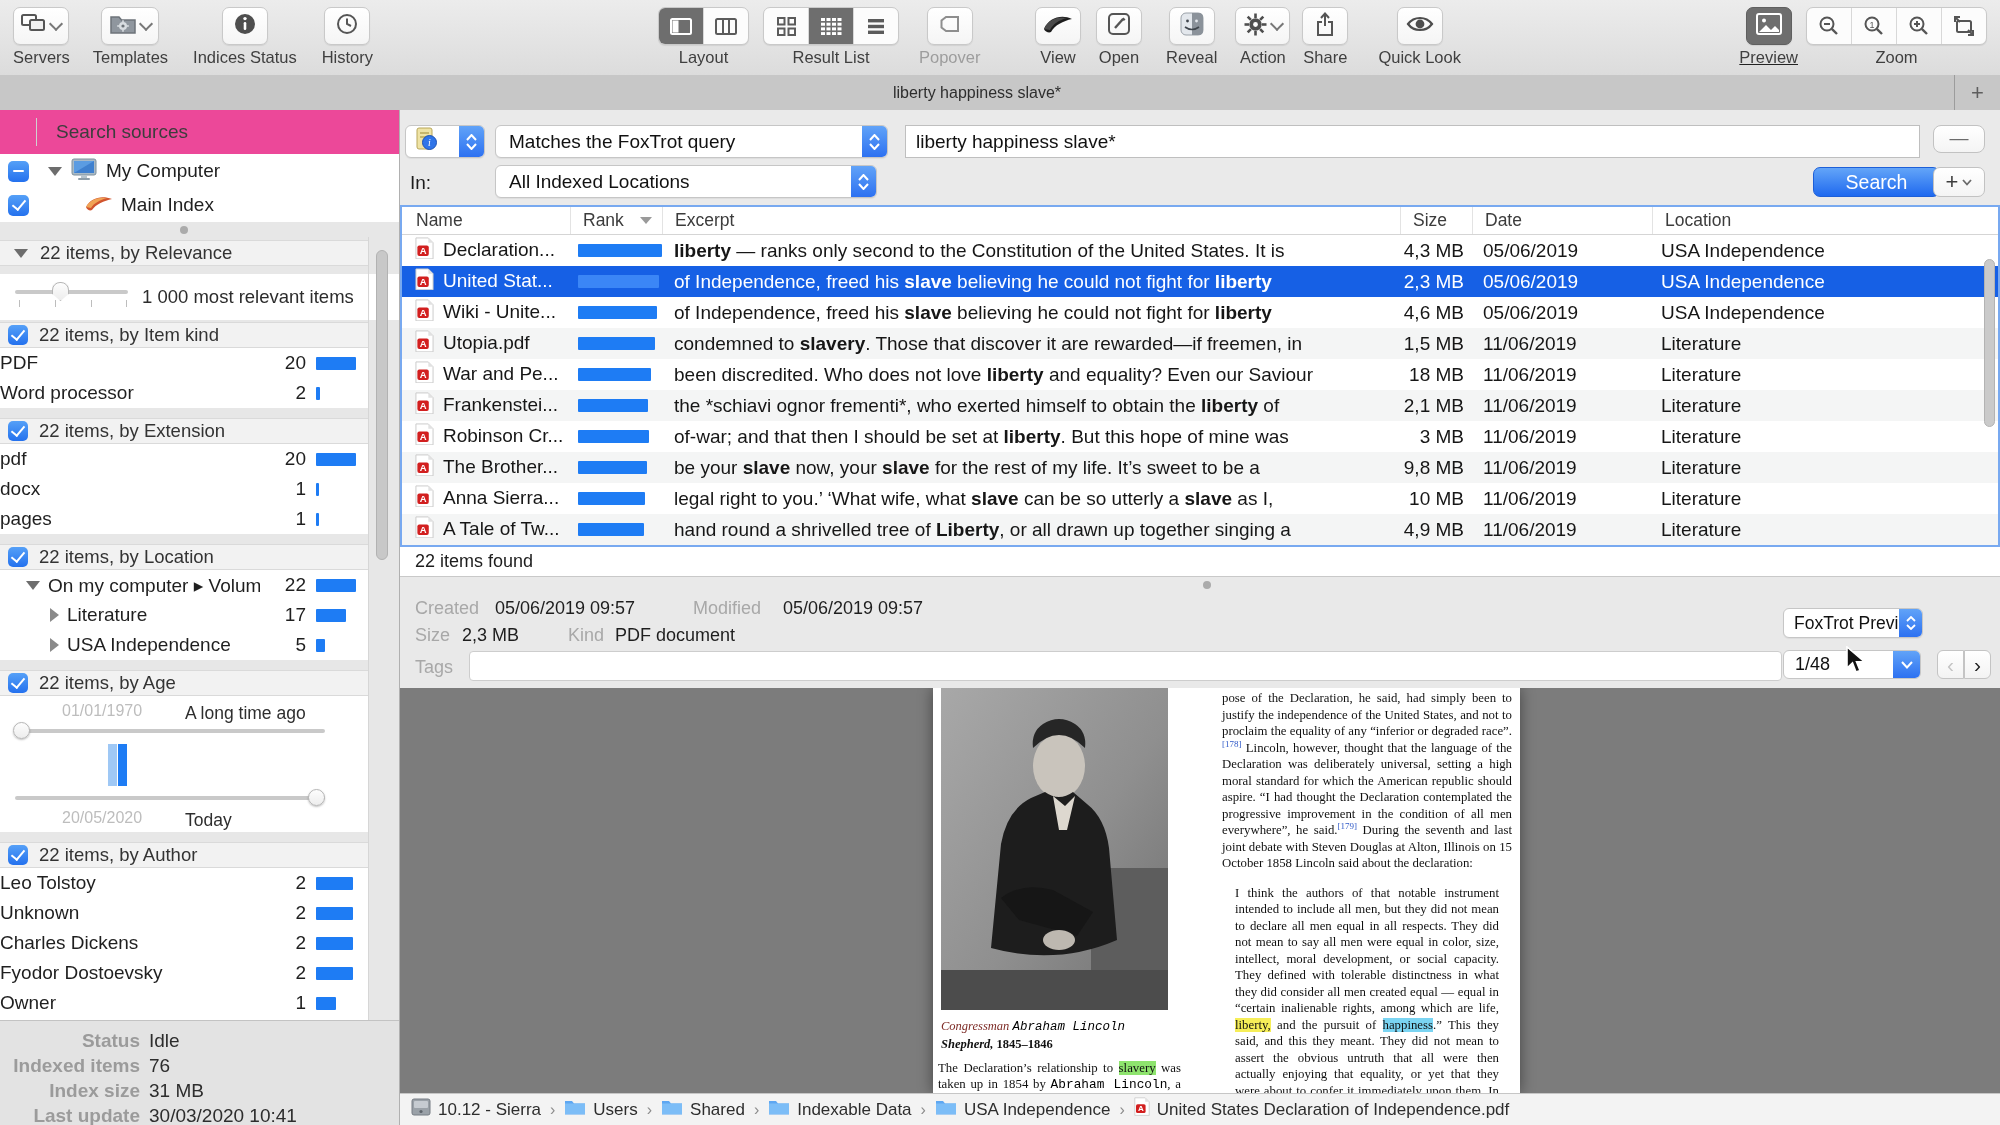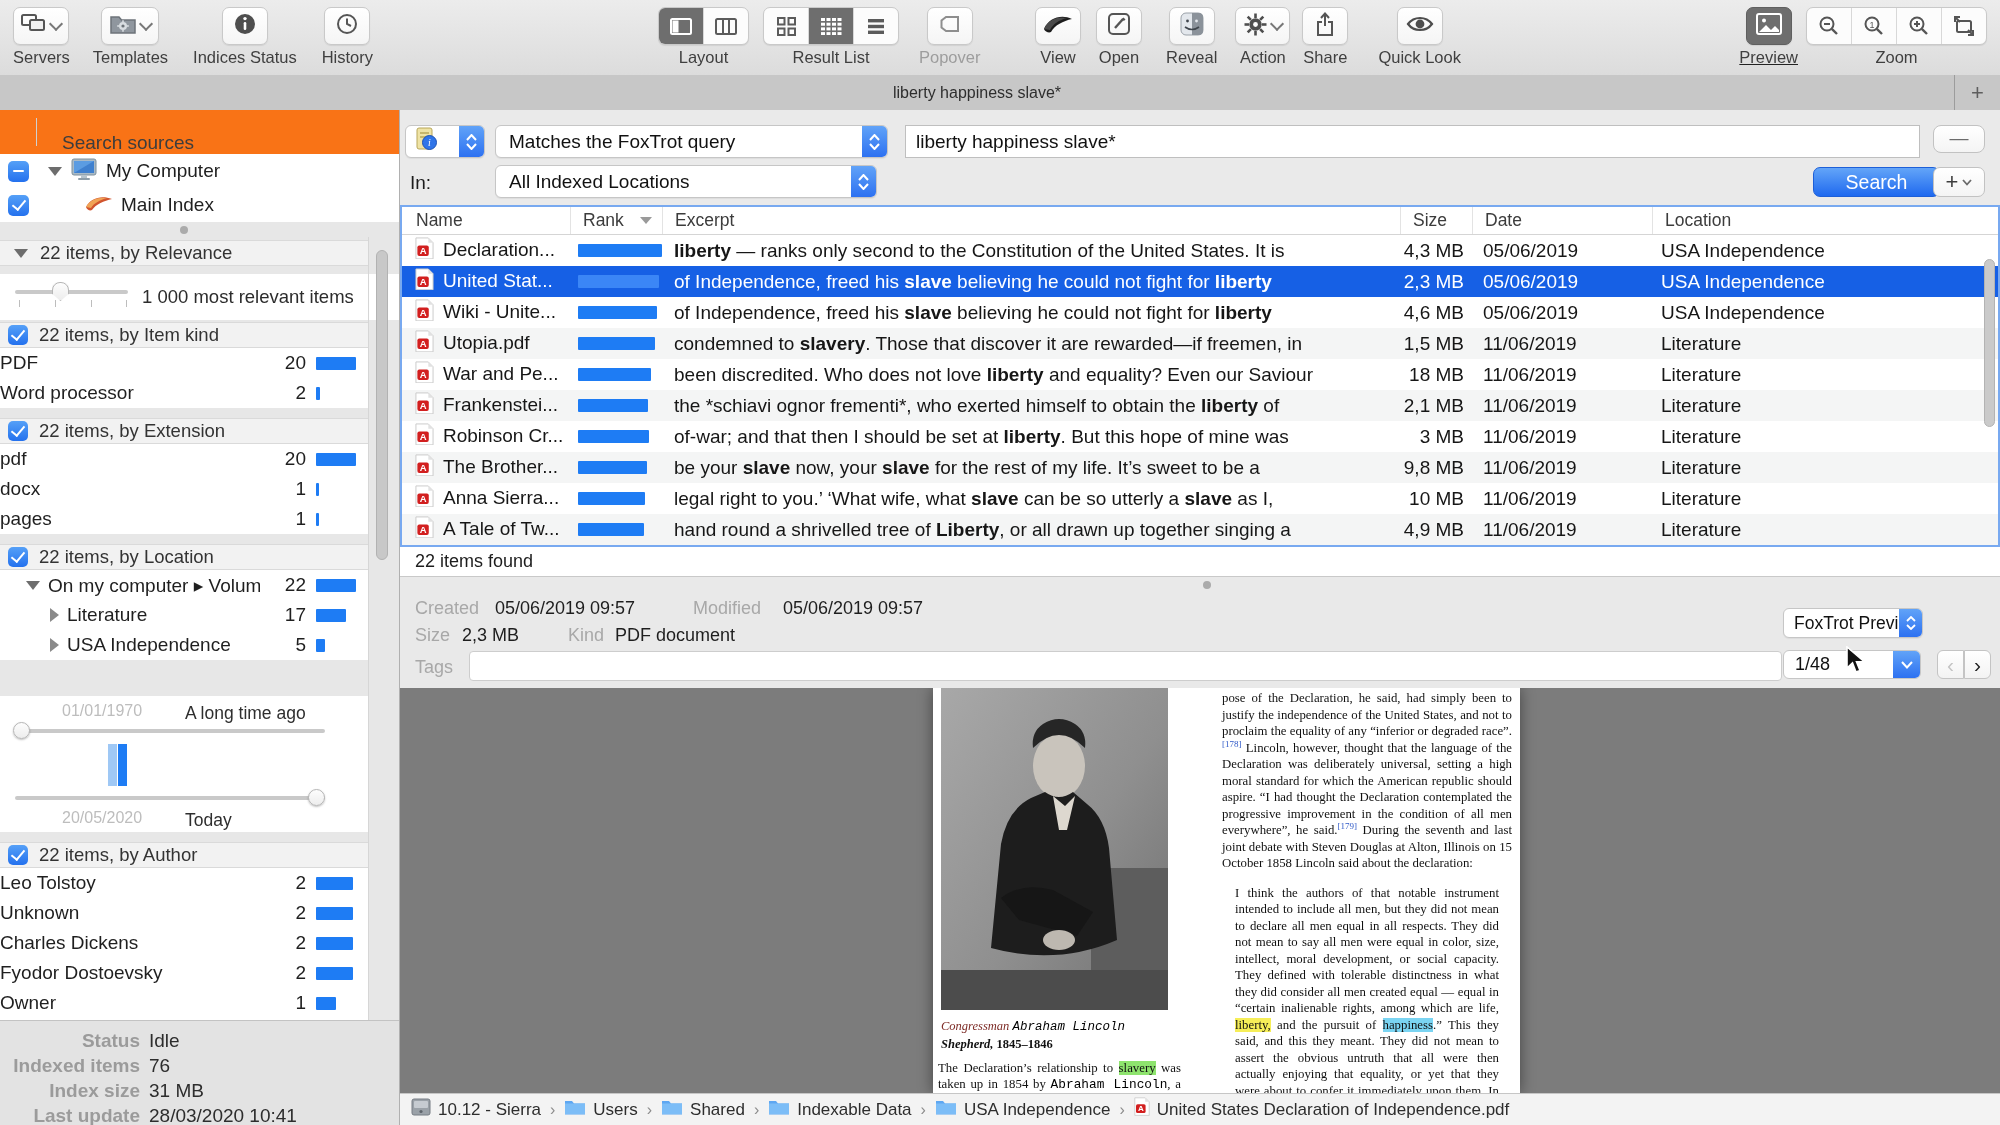--- a/index.html
+++ b/index.html
@@ -32,22 +32,22 @@
     border-bottom:1px solid #a2a2a2;}
   #tab-active{position:absolute;left:0;top:0;right:45px;bottom:0;background:#c7c7c7;
     border-right:1px solid #9c9c9c;display:flex;align-items:center;justify-content:center;
     font-size:16px;color:#2e2e2e;}
   #tab-new{position:absolute;right:0;top:0;width:45px;bottom:0;background:#c7c7c7;
     display:flex;align-items:center;justify-content:center;font-size:22px;color:#5e5e5e;}
 
   
   #sidebar{position:absolute;left:0;top:110px;width:400px;height:1015px;background:#e7e7e7;
     border-right:1px solid #b0b0b0;box-sizing:border-box;overflow:hidden;}
-  .sb-header{position:absolute;left:0;top:0;width:100%;height:44px;background:#f97316;
-    border-bottom:1px solid #d4d4d4;display:flex;align-items:flex-end;font-size:19px;color:#3d3d3d;padding-left:6px;}
+  .sb-header{position:absolute;left:0;top:0;width:100%;height:44px;background:#ec4899;
+    border-bottom:1px solid #d4d4d4;display:flex;align-items:center;font-size:19px;color:#3d3d3d;}
   .sb-header .vline{position:absolute;left:36px;top:8px;height:28px;width:1px;background:#d0d0d0;}
   #sb-sources{position:absolute;left:0;top:44px;width:100%;height:68px;background:#fff;}
   .src-row{height:34px;display:flex;align-items:center;font-size:19px;color:#1f1f1f;}
   .cb{width:21px;height:21px;border-radius:5px;background:linear-gradient(#55a0f7,#2471ee);
     display:flex;align-items:center;justify-content:center;flex:0 0 auto;}
   .cb .minus{width:11px;height:2.5px;background:#fff;border-radius:1px;}
   .cb .check{width:6px;height:11px;border-right:2.5px solid #fff;border-bottom:2.5px solid #fff;
     transform:rotate(40deg);margin-top:-3px;}
   .tri{width:0;height:0;display:inline-block;flex:0 0 auto;}
   .tri-d{border-left:7px solid transparent;border-right:7px solid transparent;border-top:9px solid #6d6d6d;}
@@ -564,20 +564,26 @@
         <div class="f-row ind1 has-tri">
           <span class="tri tri-r"></span>
           <span class="f-lab">USA Independence</span>
           <span class="f-cnt">5</span>
           <span class="f-barbox">
             <span class="f-bar" style="width: 9px;"></span>
           </span>
         </div>
       </div>
 
+    <div class="f-head" style="top:560px;">
+      <span class="cb">
+          <span class="check"></span>
+        </span>
+      <span>22 items, by Age</span>
+    </div>
     <div class="f-body" style="top:586px;height:136px;">
       <span class="abs age-date" style="left:62px;top:6px;">01/01/1970</span>
       <span class="abs age-word" style="left:185px;top:7px;">A long time ago</span>
       <div class="track" style="left:15px;top:33px;width:310px;"></div>
       <div class="thumbc" style="left:13px;top:26px;"></div>
       <div class="abs" style="left:108px;top:48px;width:9px;height:42px;background:#9fc8f5;"></div>
       <div class="abs" style="left:118px;top:48px;width:9px;height:42px;background:#1e7cf4;"></div>
       <div class="track" style="left:15px;top:100px;width:310px;"></div>
       <div class="thumbc" style="left:308px;top:93px;"></div>
       <span class="abs age-date" style="left:62px;top:113px;">20/05/2020</span>
@@ -639,21 +645,21 @@
         <div class="st-row">
           <span class="st-lab">Indexed items</span>
           <span class="st-val">76</span>
         </div>
         <div class="st-row">
           <span class="st-lab">Index size</span>
           <span class="st-val">31 MB</span>
         </div>
         <div class="st-row">
           <span class="st-lab">Last update</span>
-          <span class="st-val">28/03/2020 10:41</span>
+          <span class="st-val">30/03/2020 10:41</span>
         </div>
       </div>
   </div>
 
   <div id="searchbar">
     <div class="popup" style="left:5px;top:15px;width:80px;height:33px;">
       <span style="margin-left:8px;"><svg width="24" height="24" viewBox="0 0 24 24">
             <rect x="3" y="1" width="15" height="21" rx="2" fill="#efe3a5" stroke="#b8a75a"></rect>
             <line x1="6" y1="6" x2="15" y2="6" stroke="#b8a75a" stroke-width="1.5"></line>
             <line x1="6" y1="10" x2="15" y2="10" stroke="#b8a75a" stroke-width="1.5"></line>

